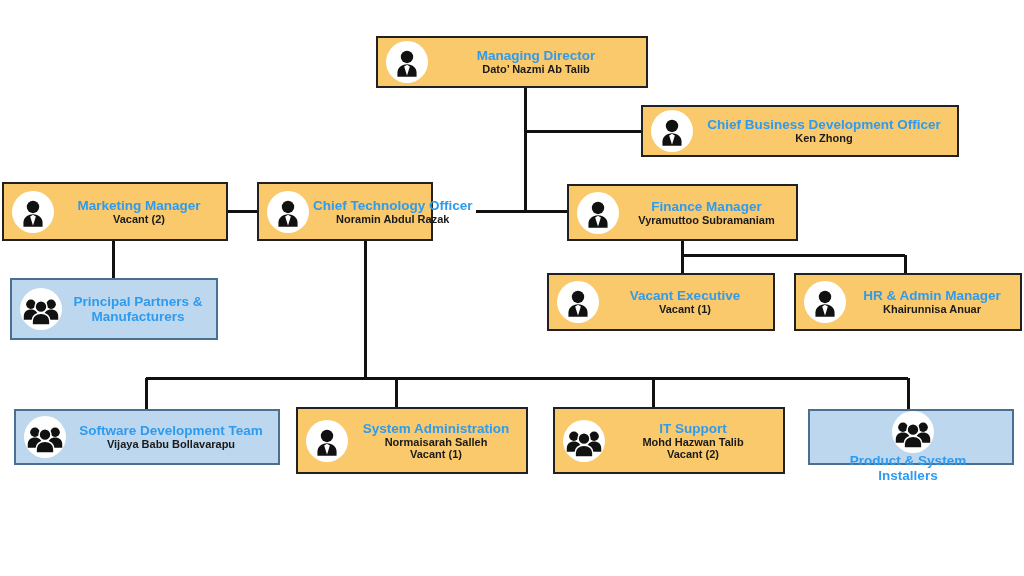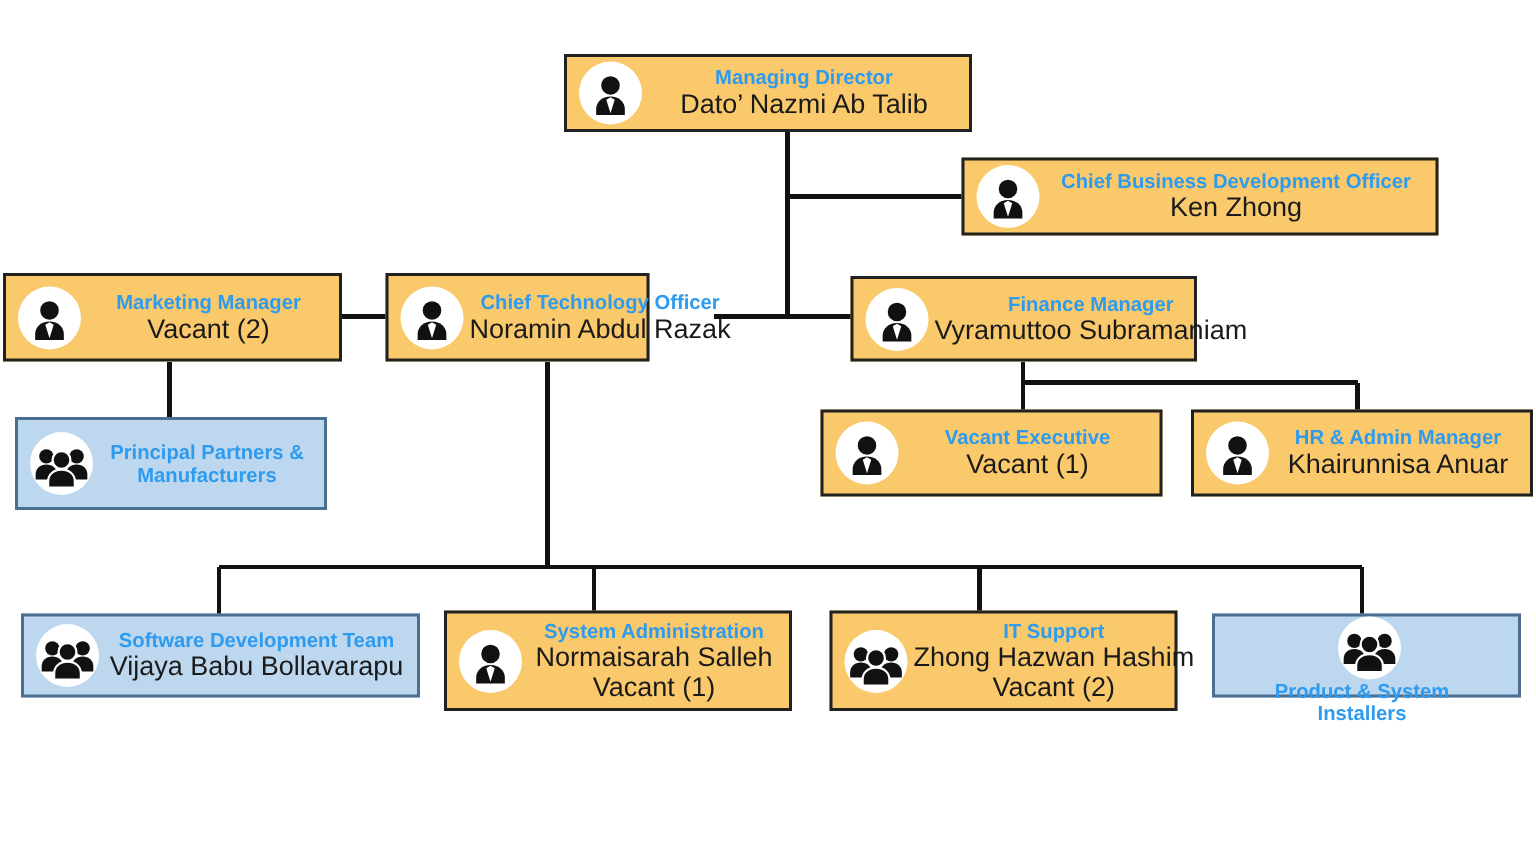--- a/index.html
+++ b/index.html
@@ -66,22 +66,22 @@
   }
   .role {
     color: #2E9BEF;
     font-weight: bold;
     font-size: 13.5px;
     white-space: nowrap;
   }
   .role.wrap { white-space: normal; }
   .person {
     color: #1a1a1a;
-    font-size: 18px;
-    font-weight: normal;
+    font-size: 11px;
+    font-weight: bold;
     white-space: nowrap;
   }
   .node.blue .role { color: #2E9BEF; }
 </style>
 </head>
 <body>
 
 <div id="chart">
 
   <svg class="conn-layer" viewBox="0 0 1024 576" width="1024" height="576" xmlns="http://www.w3.org/2000/svg">
@@ -273,21 +273,21 @@
         <circle cx="15" cy="24" r="8" fill="#111111"></circle>
         <path d="M15 33c-7 0-12 4.5-12 11v6h24v-6c0-6.5-5-11-12-11z" fill="#111111"></path>
         <circle cx="49" cy="24" r="8" fill="#111111"></circle>
         <path d="M49 33c-7 0-12 4.5-12 11v6h24v-6c0-6.5-5-11-12-11z" fill="#111111"></path>
         <circle cx="32" cy="28" r="10" fill="#111111" stroke="#ffffff" stroke-width="2.5"></circle>
         <path d="M32 39c-9 0-15 5.5-15 13v7h30v-7c0-7.5-6-13-15-13z" fill="#111111" stroke="#ffffff" stroke-width="2.5"></path>
       </svg>
     </span>
     <span class="labels">
       <div class="role">IT Support</div>
-      <div class="person">Zhong Hazwan Hashim</div>
+      <div class="person">Mohd Hazwan Talib</div>
       <div class="person">Vacant (2)</div>
     </span>
   </div>
 
   <div class="node blue" style="left:808px; top:409px; width:206px; height:56px;flex-direction:column;">
     <span class="avatar">
       <svg viewBox="0 0 64 64" width="38" height="38" aria-hidden="true">
         <circle cx="32" cy="32" r="32" fill="#ffffff"></circle>
         <circle cx="15" cy="24" r="8" fill="#111111"></circle>
         <path d="M15 33c-7 0-12 4.5-12 11v6h24v-6c0-6.5-5-11-12-11z" fill="#111111"></path>

